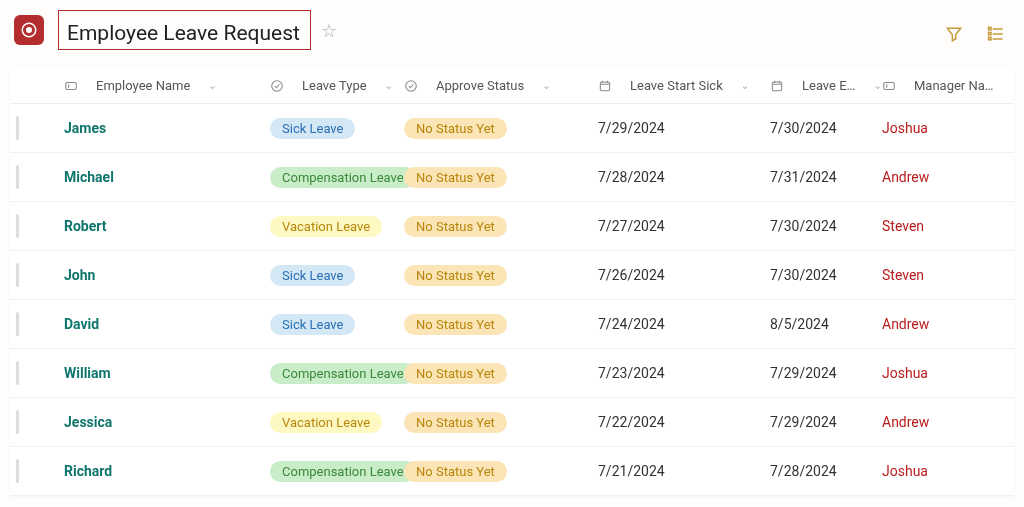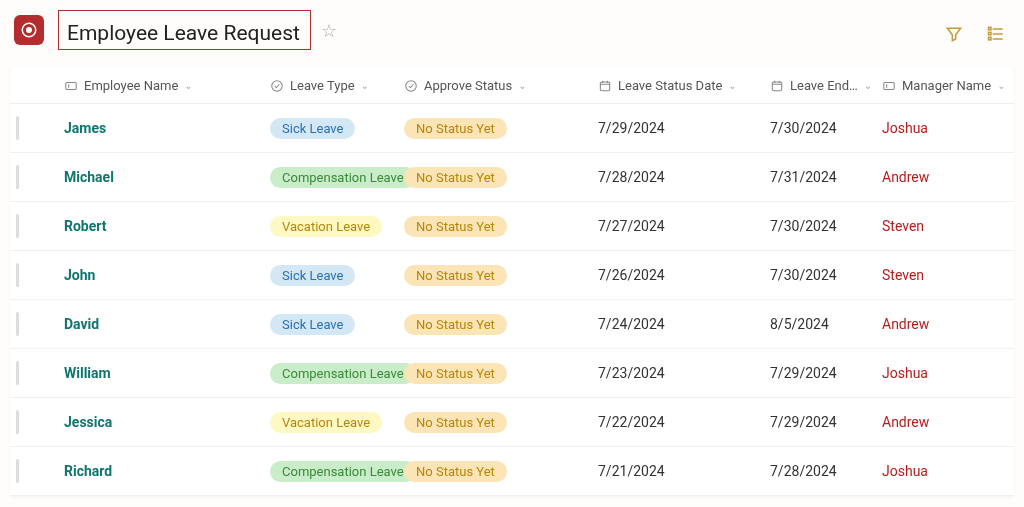--- a/index.html
+++ b/index.html
@@ -61,21 +61,21 @@
   .thead {
     display: flex;
     border-bottom: 1px solid #eee;
     padding: 10px 0 10px 0;
     font-size: 13px;
     color: #555;
   }
   .th {
     display: flex;
     align-items: center;
-    gap: 6px;
+    gap: 18px;
     cursor: pointer;
   }
   .th .hlabel { white-space: nowrap; overflow: hidden; text-overflow: ellipsis; }
   .th .chev { color: #aaa; font-size: 10px; }
   .th .hicon { color: #888; display:flex; align-items:center; }
   .col-handle { width: 54px; flex: none; }
   .col-name   { width: 206px; flex: none; }
   .col-type   { width: 134px; flex: none; }
   .col-status { width: 194px; flex: none; }
   .col-start  { width: 172px; flex: none; }
@@ -185,21 +185,21 @@
 
     <div class="th col-start">
       <span class="hicon">
         <svg width="14" height="14" viewBox="0 0 24 24" fill="none" stroke="#888" stroke-width="1.8">
             <rect x="4" y="5" width="16" height="15" rx="2"></rect>
             <line x1="4" y1="9" x2="20" y2="9"></line>
             <line x1="8" y1="3" x2="8" y2="7"></line>
             <line x1="16" y1="3" x2="16" y2="7"></line>
           </svg>
       </span>
-      <span class="hlabel">Leave Status Date</span>
+      <span class="hlabel">Leave Start Sick</span>
       <span class="chev">⌄</span>
     </div>
 
     <div class="th col-end">
       <span class="hicon">
         <svg width="14" height="14" viewBox="0 0 24 24" fill="none" stroke="#888" stroke-width="1.8">
             <rect x="4" y="5" width="16" height="15" rx="2"></rect>
             <line x1="4" y1="9" x2="20" y2="9"></line>
             <line x1="8" y1="3" x2="8" y2="7"></line>
             <line x1="16" y1="3" x2="16" y2="7"></line>

